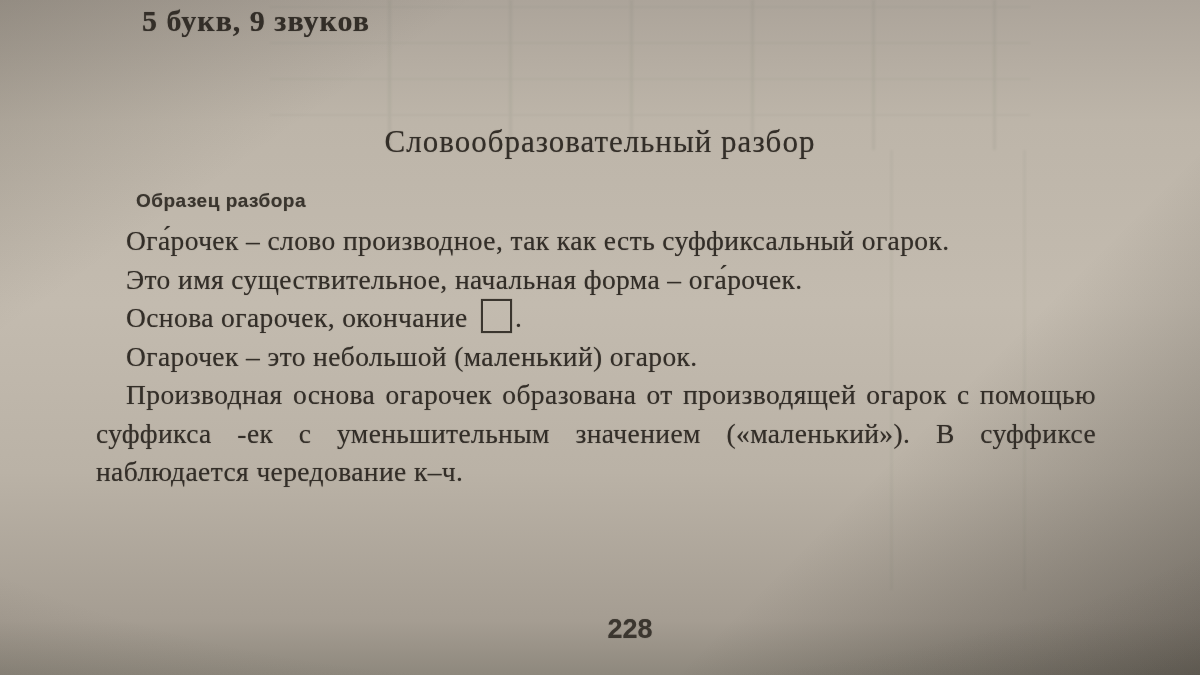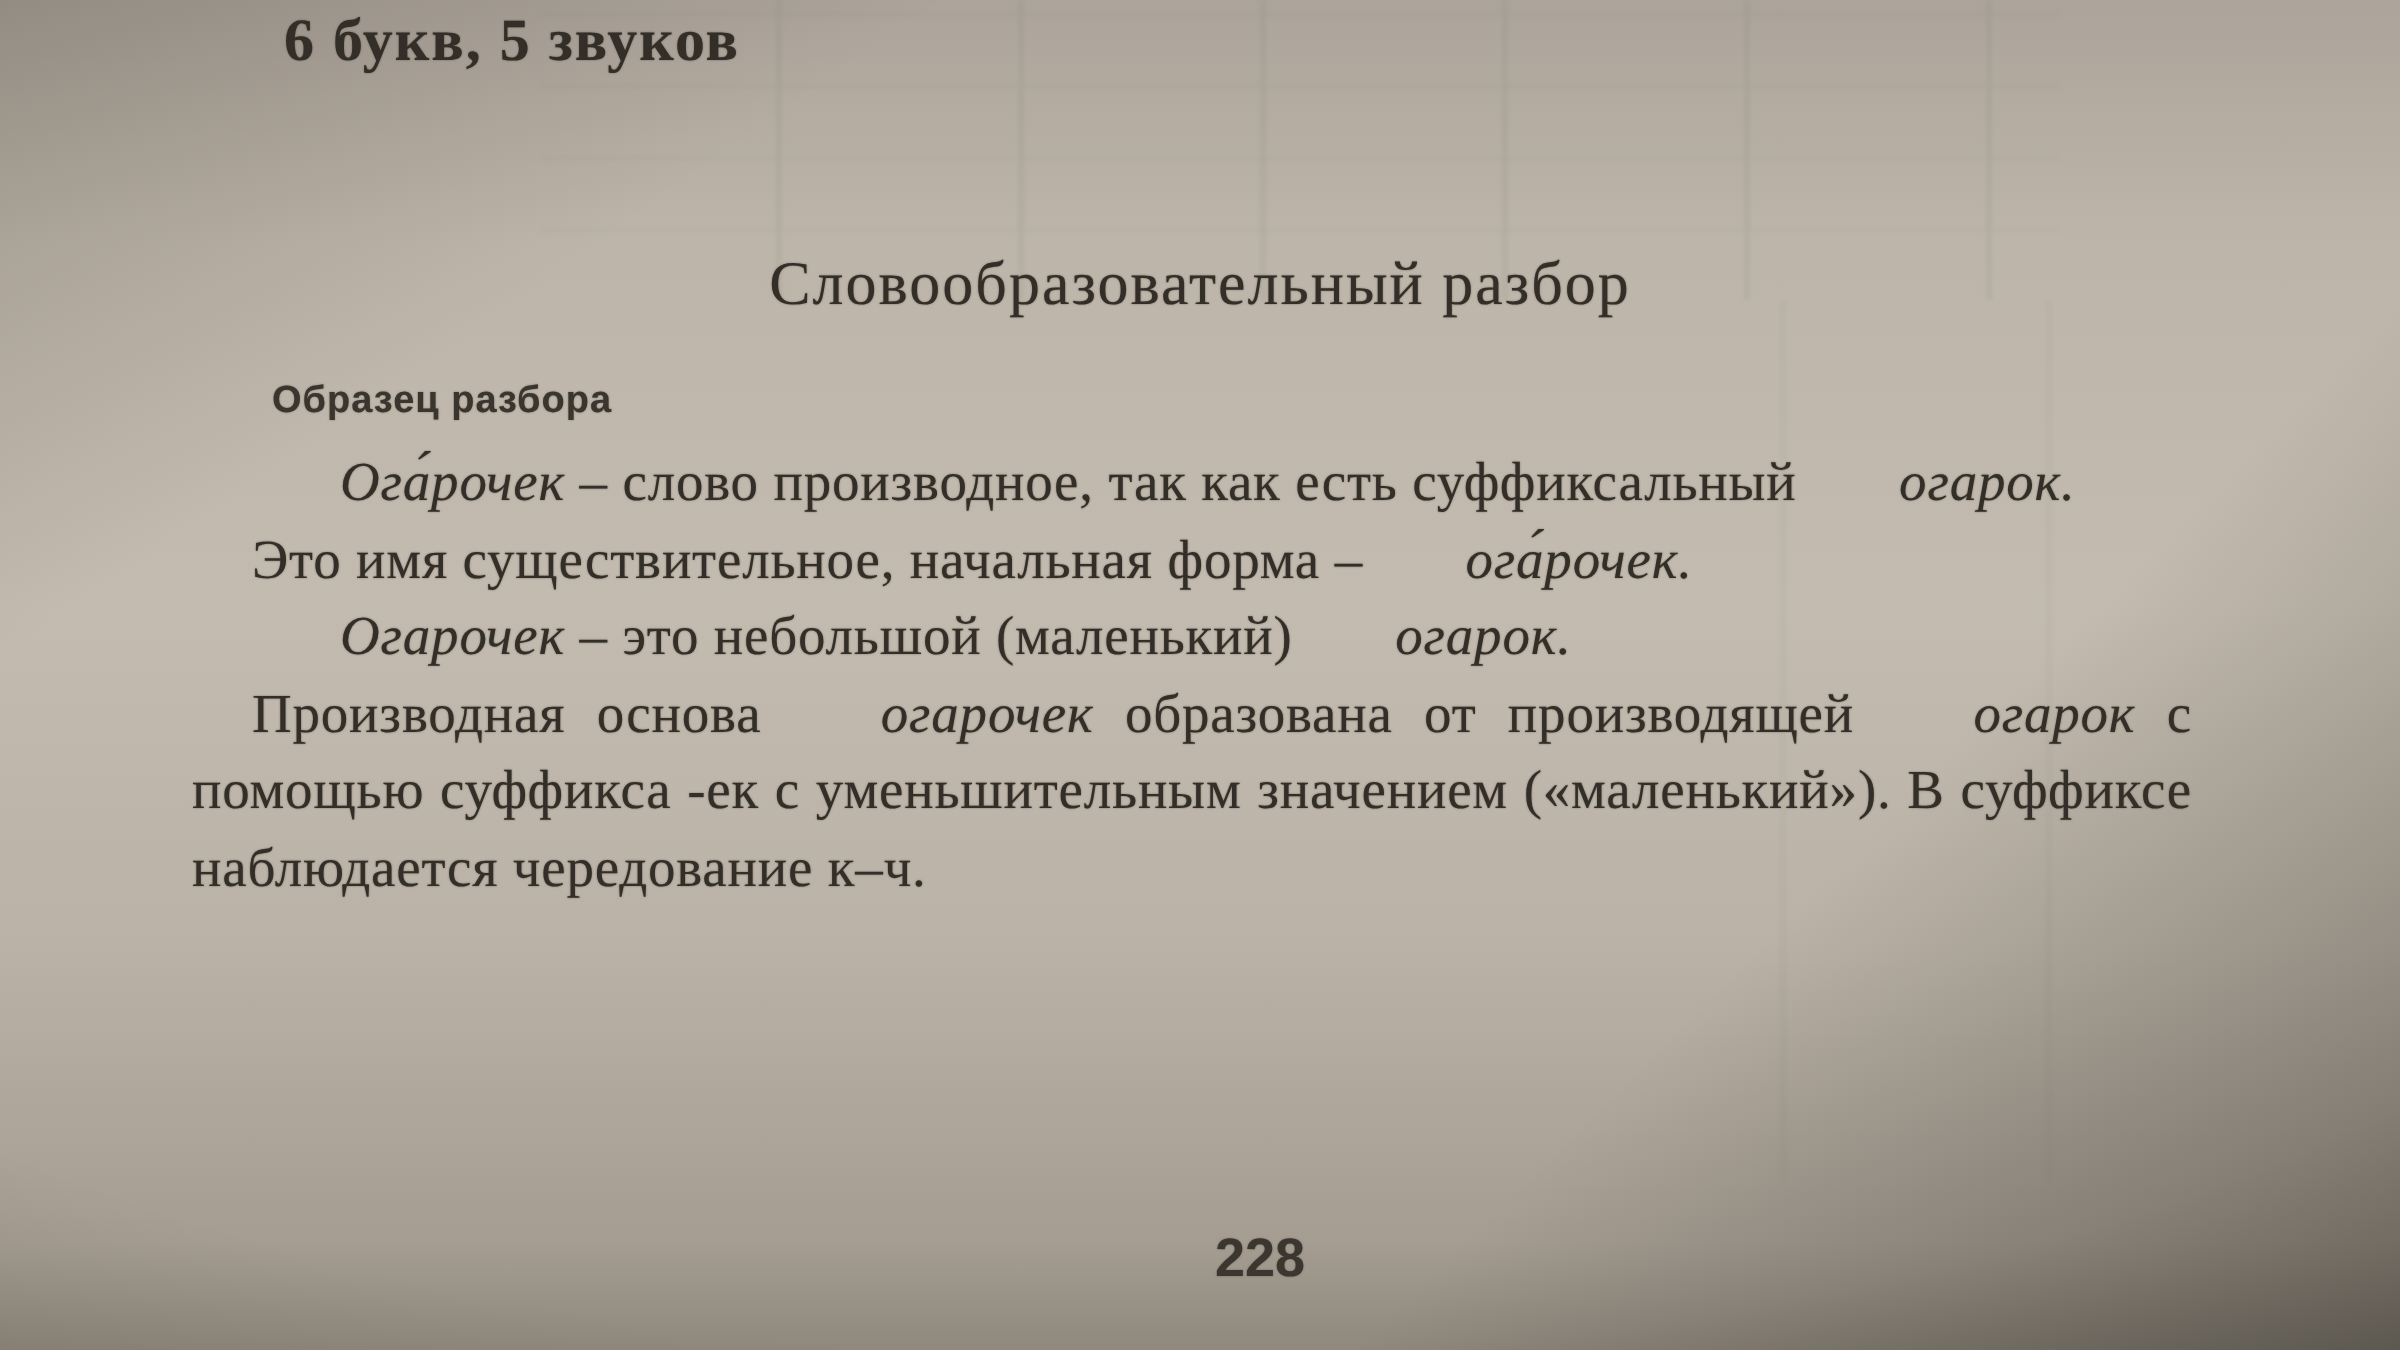--- a/index.html
+++ b/index.html
@@ -28,42 +28,43 @@
   .top-note{position:absolute;left:142px;top:4px;font-size:30px;font-weight:bold;
     letter-spacing:1px;}
   .title{position:absolute;left:0;top:124px;width:1200px;text-align:center;
     font-size:31px;letter-spacing:1px;}
   .subheading{position:absolute;left:136px;top:190px;
     font-family:"Liberation Sans", sans-serif;font-weight:bold;font-size:19px;
     letter-spacing:.5px;color:#3a352e;text-shadow:0 0 1px rgba(58,53,46,.5);}
   .text-block{position:absolute;left:96px;top:222px;width:1000px;
     font-size:27.5px;line-height:38.5px;text-align:justify;letter-spacing:.4px;}
   .para{margin:0;text-indent:30px;}
-  .it{font-style:italic;margin-left:44px;}
+  .it{}
   .bd{font-weight:normal;}
   .ending-box{display:inline-block;width:27px;height:30px;border:2.5px solid #3a352e;
     vertical-align:-6px;margin:0 3px 0 6px;box-shadow:0 0 1px rgba(58,53,46,.5);}
   .page-number{position:absolute;left:0;top:614px;width:1260px;text-align:center;
     font-family:"Liberation Sans", sans-serif;font-size:27px;font-weight:bold;
     color:#3b362f;text-shadow:0 0 1px rgba(59,54,47,.5);}
 </style>
 </head>
 <body>
 
 <div class="photo">
   <div class="showthrough"></div>
   <div class="showthrough2"></div>
 
-  <div class="top-note ink">6 букв, 5 звуков</div>
+  <div class="top-note ink">5 букв, 9 звуков</div>
 
   <div class="title ink">Словообразовательный разбор</div>
 
   <div class="subheading">Образец разбора</div>
 
   <div class="text-block ink">
       <p class="para"><span class="it">Ога́рочек</span><span class=""> – слово производное, так как есть суффиксальный </span><span class="it">огарок.</span></p>
       <p class="para"><span class="">Это имя существительное, начальная форма – </span><span class="it">ога́рочек.</span></p>
+      <p class="para"><span class="">Основа </span><span class="it">огарочек</span><span class="">, окончание </span><span class="ending-box"></span><span class="">.</span></p>
       <p class="para"><span class="it">Огарочек</span><span class=""> – это небольшой (маленький) </span><span class="it">огарок.</span></p>
       <p class="para"><span class="">Производная основа </span><span class="it">огарочек</span><span class=""> образована от производящей </span><span class="it">огарок</span><span class=""> с помощью суффикса </span><span class="bd">-ек</span><span class=""> с уменьшительным  значением («маленький»). В суффиксе наблюдается чередование </span><span class="bd">к–ч.</span></p>
     </div>
 
   <div class="page-number">228</div>
 </div>
 
 </body></html>

